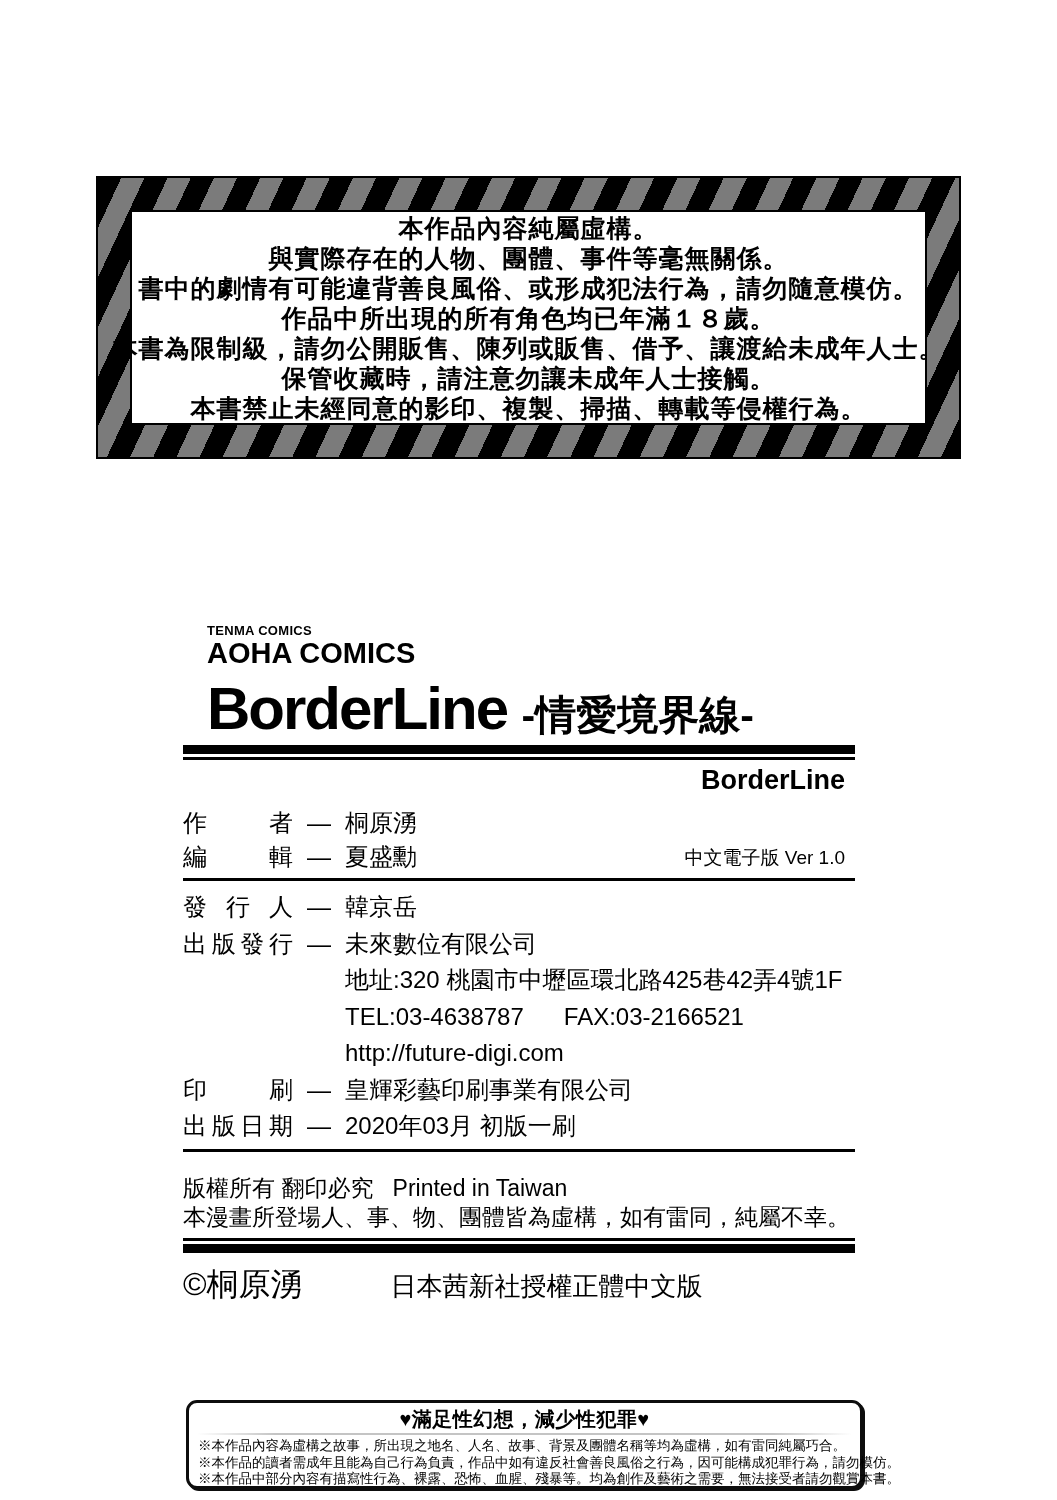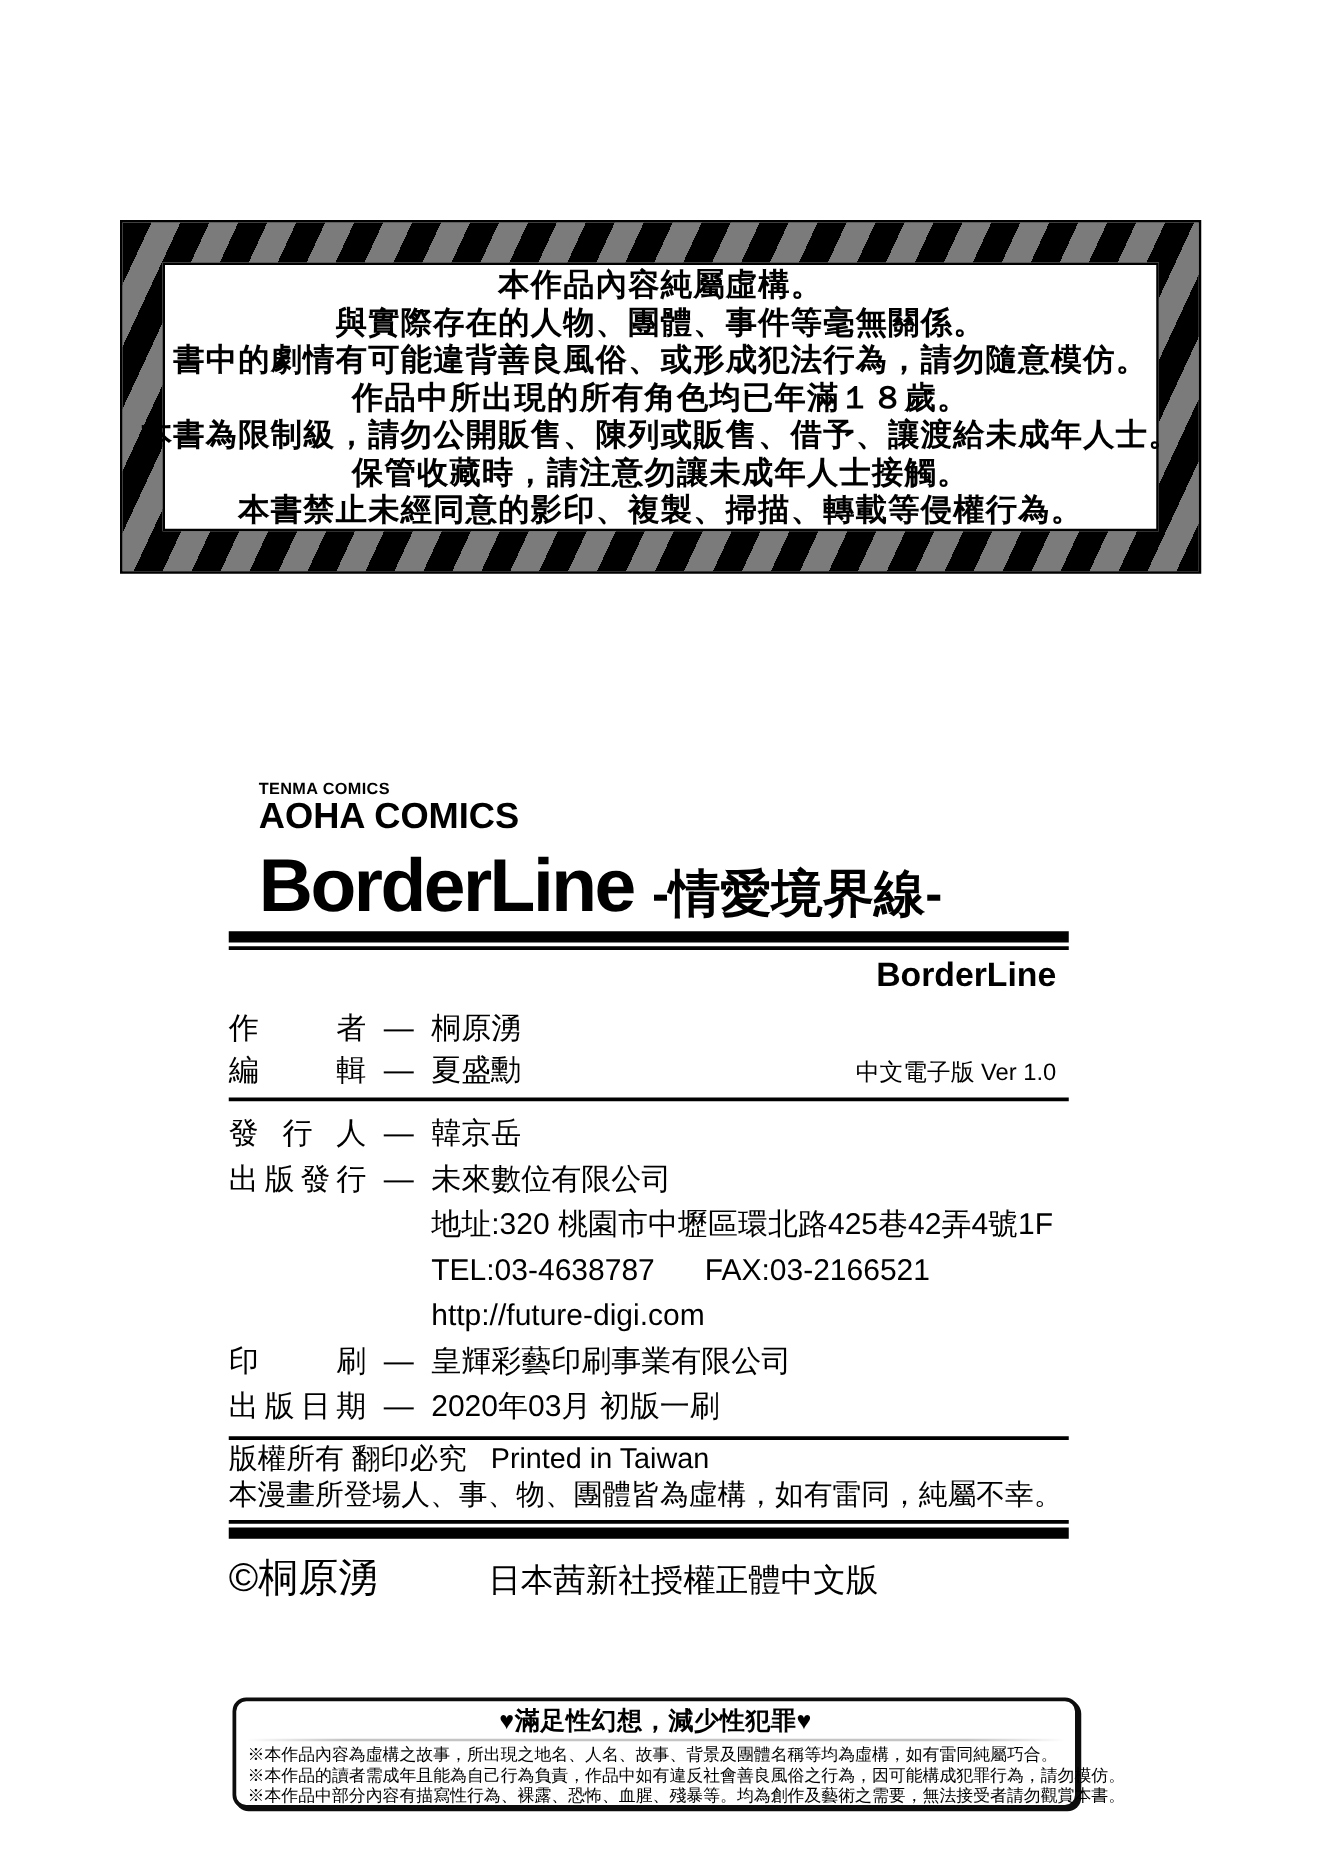--- a/index.html
+++ b/index.html
@@ -37,31 +37,31 @@
   .credits-a{margin-top:10px;position:relative;}
   .crow{font-size:24px;line-height:34px;white-space:nowrap;}
   .lbl{display:inline-block;width:110px;text-align:justify;text-align-last:justify;}
   .dash{display:inline-block;width:52px;text-align:center;}
   .edition-note{position:absolute;right:10px;bottom:3px;font-size:19px;}
   .rule1{margin-top:4px;}
   .credits-b{margin-top:8px;}
   .credits-b .crow{line-height:36.5px;}
   .detail-line{font-size:24px;line-height:36.5px;margin-left:162px;white-space:pre;}
   .rule2{margin-top:4px;}
-  .copyright-block{margin-top:0;font-size:23px;line-height:29px;}
+  .copyright-block{margin-top:22px;font-size:23px;line-height:29px;}
   .copyright-l1{white-space:pre;}
   .copyright-l2{white-space:nowrap;}
   .dbl2{margin-top:6px;}
   .rights-row{margin-top:10px;white-space:nowrap;}
   .rights-symbol{font-size:32px;}
   .rights-license{font-size:26px;margin-left:88px;text-align:right;}
 
   
   .footer-box{
-    position:absolute;left:186px;top:1358px;width:677px;height:89px;box-sizing:border-box;
+    position:absolute;left:186px;top:1400px;width:677px;height:89px;box-sizing:border-box;
     border:3px solid #0d0d0d;border-radius:11px;background:#fff;box-shadow:2px 2px 0 #0d0d0d;
   }
   .fb-title{text-align:center;font-size:20px;font-weight:700;line-height:24px;margin-top:4px;letter-spacing:.5px;}
   .fb-divider{height:2px;margin:2px 8px 3px;
     background:linear-gradient(90deg,rgba(200,200,200,0),#c4c4c4 12%,#c4c4c4 88%,rgba(200,200,200,0));}
   .fb-note{font-size:13.5px;line-height:16.5px;padding:0 9px;white-space:nowrap;}
 </style>
 </head>
 <body>
 

